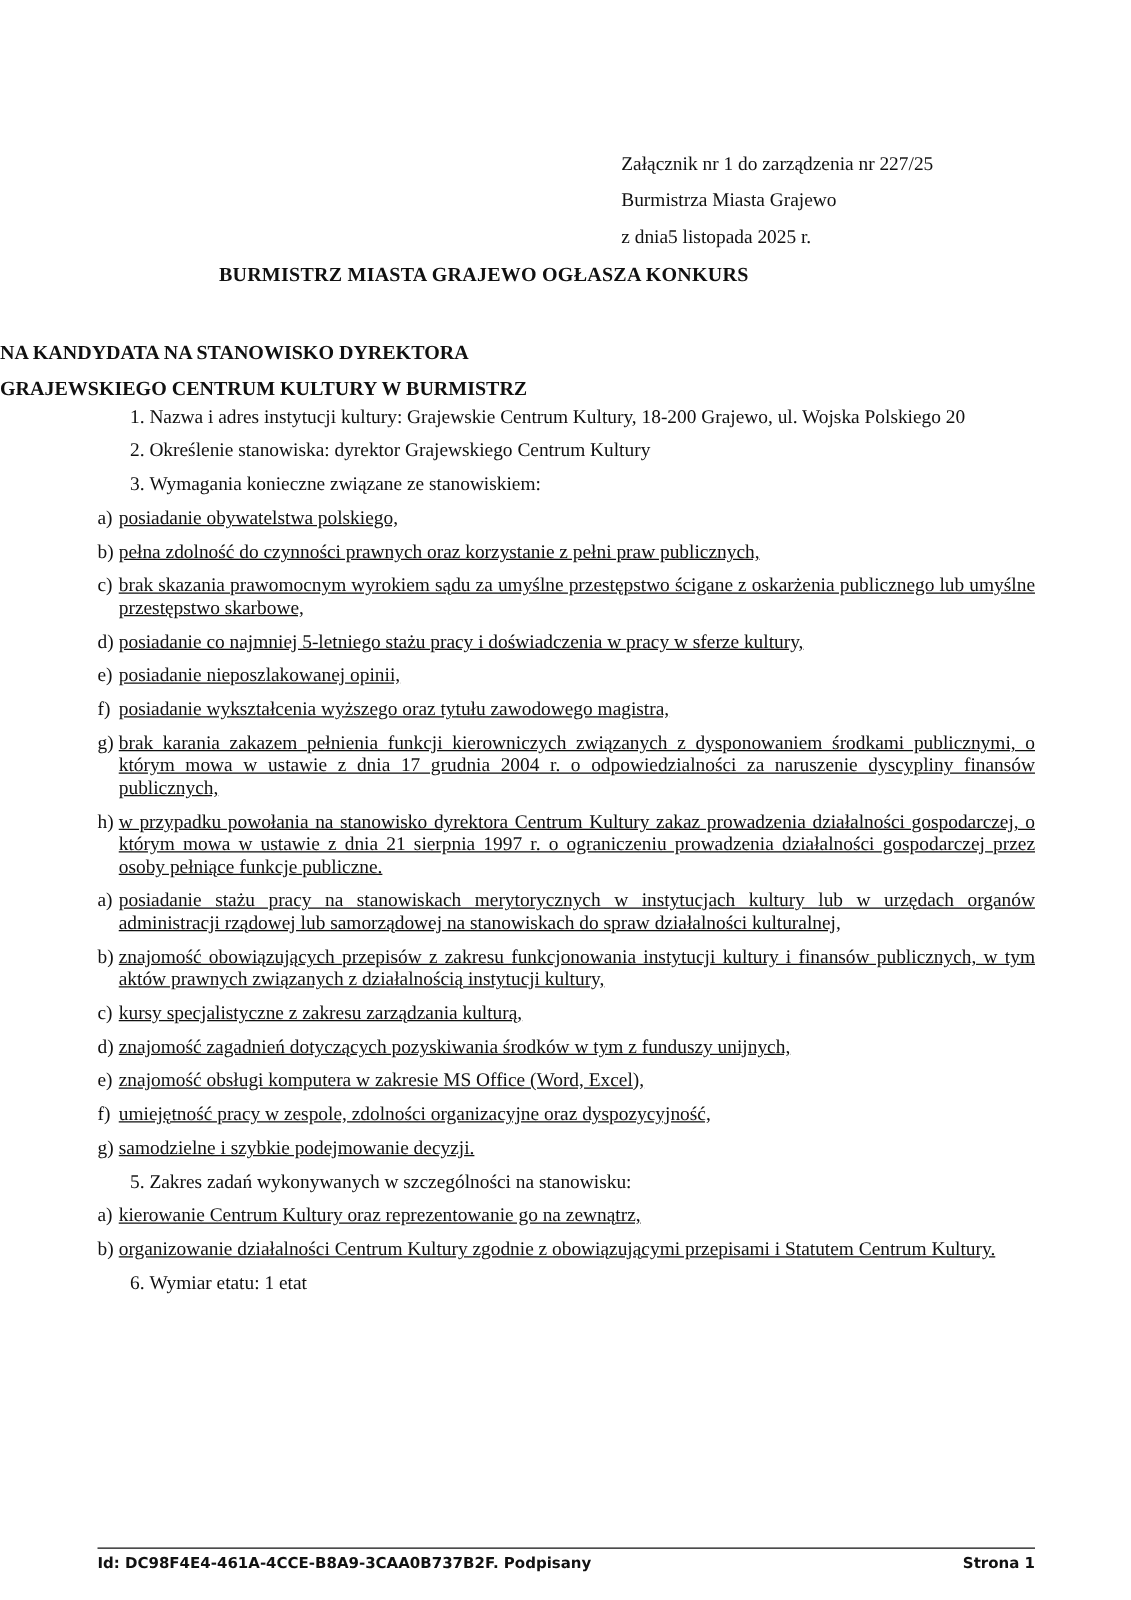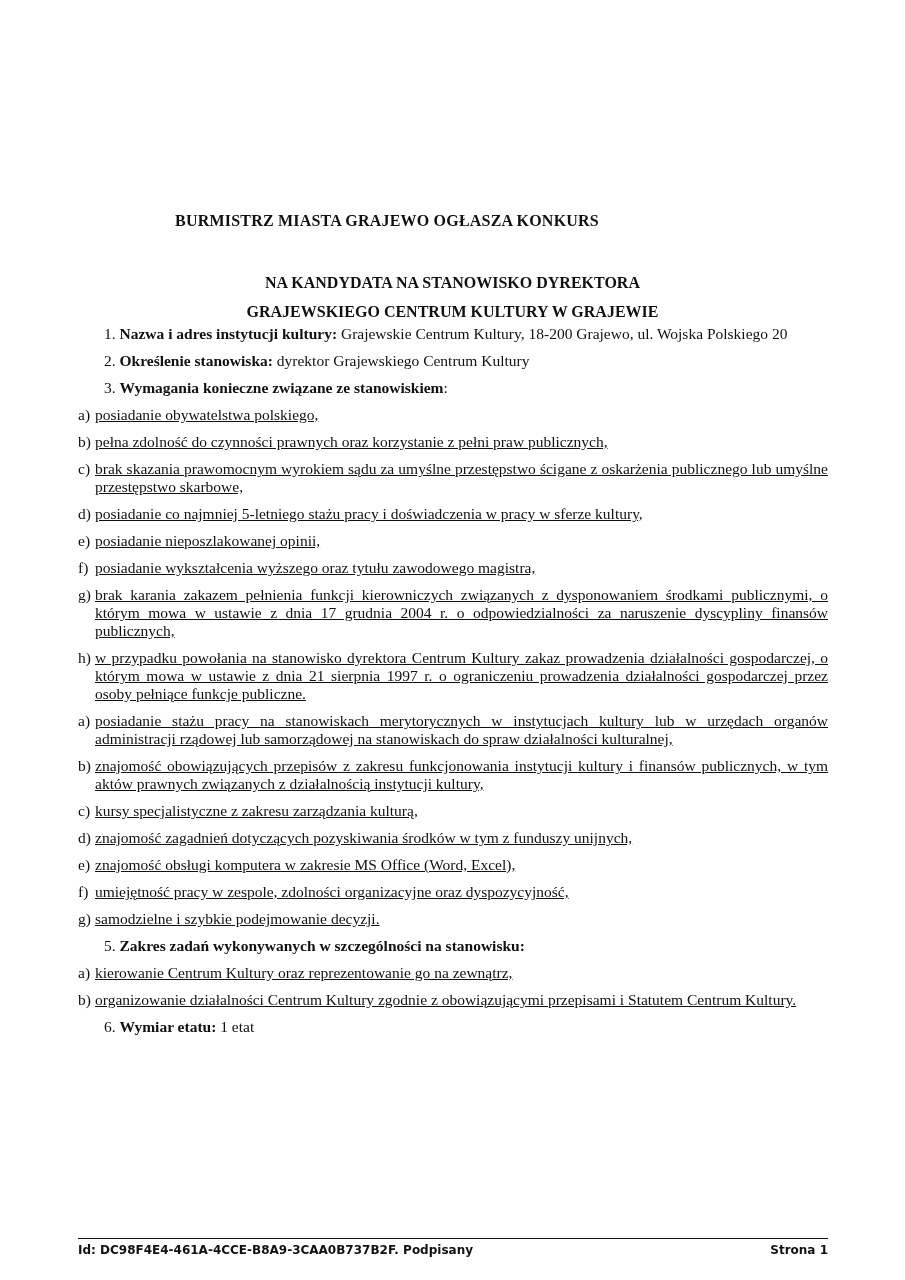--- a/index.html
+++ b/index.html
@@ -1,38 +1,43 @@
 <!DOCTYPE html>
 <html><head>
 <meta charset="utf-8">
 <style>
   html, body { margin:0; padding:0; background:#ffffff; }
   body { width:905px; height:1280px; position:relative; font-family:"Liberation Serif", serif; color:#111; font-size:15.5px; }
   .page { position:absolute; left:0; top:0; width:905px; height:1280px; }
   .header-block { position:absolute; left:497px; top:117px; line-height:29px; font-size:15.5px; }
   .title1 { position:absolute; left:0; width:774px; top:212px; text-align:center; font-weight:bold; font-size:16px; letter-spacing:0.2px; }
-  .title2 { position:absolute; left:0; width:905px; top:268px; text-align:center; font-weight:bold; font-size:16px; line-height:29px; }
+  .title2 { position:absolute; left:0; width:905px; top:268px; text-align:left; font-weight:bold; font-size:16px; line-height:29px; }
   .body { position:absolute; left:78px; width:750px; top:325px; line-height:18px; }
   .sec { padding-left:26px; margin-bottom:9px; text-align:justify; text-align-last:left; }
-  .sec b { font-weight:bold; }
+  .sec b { font-weight:normal; }
   .sec.first { padding-left:0; text-indent:26px; text-align:justify; }
   .item { display:flex; margin-bottom:9px; text-align:justify; }
   .item .lbl { width:17px; flex:0 0 17px; }
   .item .txt { flex:1; text-align:justify;text-decoration:underline; }
   .footer { position:absolute; left:78px; width:750px; top:1238px; border-top:1.5px solid #111; padding-top:4px; font-family:"DejaVu Sans", sans-serif; font-weight:bold; font-size:12px; display:flex; justify-content:space-between; }
 </style>
 </head>
 <body>
 
 <div class="page">
+  <div class="header-block">
+    <div>Załącznik nr 1 do zarządzenia nr 227/25</div>
+    <div>Burmistrza Miasta Grajewo</div>
+    <div>z dnia5 listopada 2025 r.</div>
+  </div>
 
   <div class="title1">BURMISTRZ MIASTA GRAJEWO OGŁASZA KONKURS</div>
   <div class="title2">
     <div>NA KANDYDATA NA STANOWISKO DYREKTORA</div>
-    <div>GRAJEWSKIEGO CENTRUM KULTURY W GRAJEWIE</div>
+    <div>GRAJEWSKIEGO CENTRUM KULTURY W BURMISTRZ</div>
   </div>
 
   <div class="body">
     <div class="sec first">
       <span>1.</span>&nbsp;<b>Nazwa i adres instytucji kultury:</b><span> Grajewskie Centrum Kultury, 18-200 Grajewo, ul. Wojska Polskiego 20</span>
     </div>
     <div class="sec">
       <span>2.</span>&nbsp;<b>Określenie stanowiska:</b><span> dyrektor Grajewskiego Centrum Kultury</span>
     </div>
     <div class="sec">

